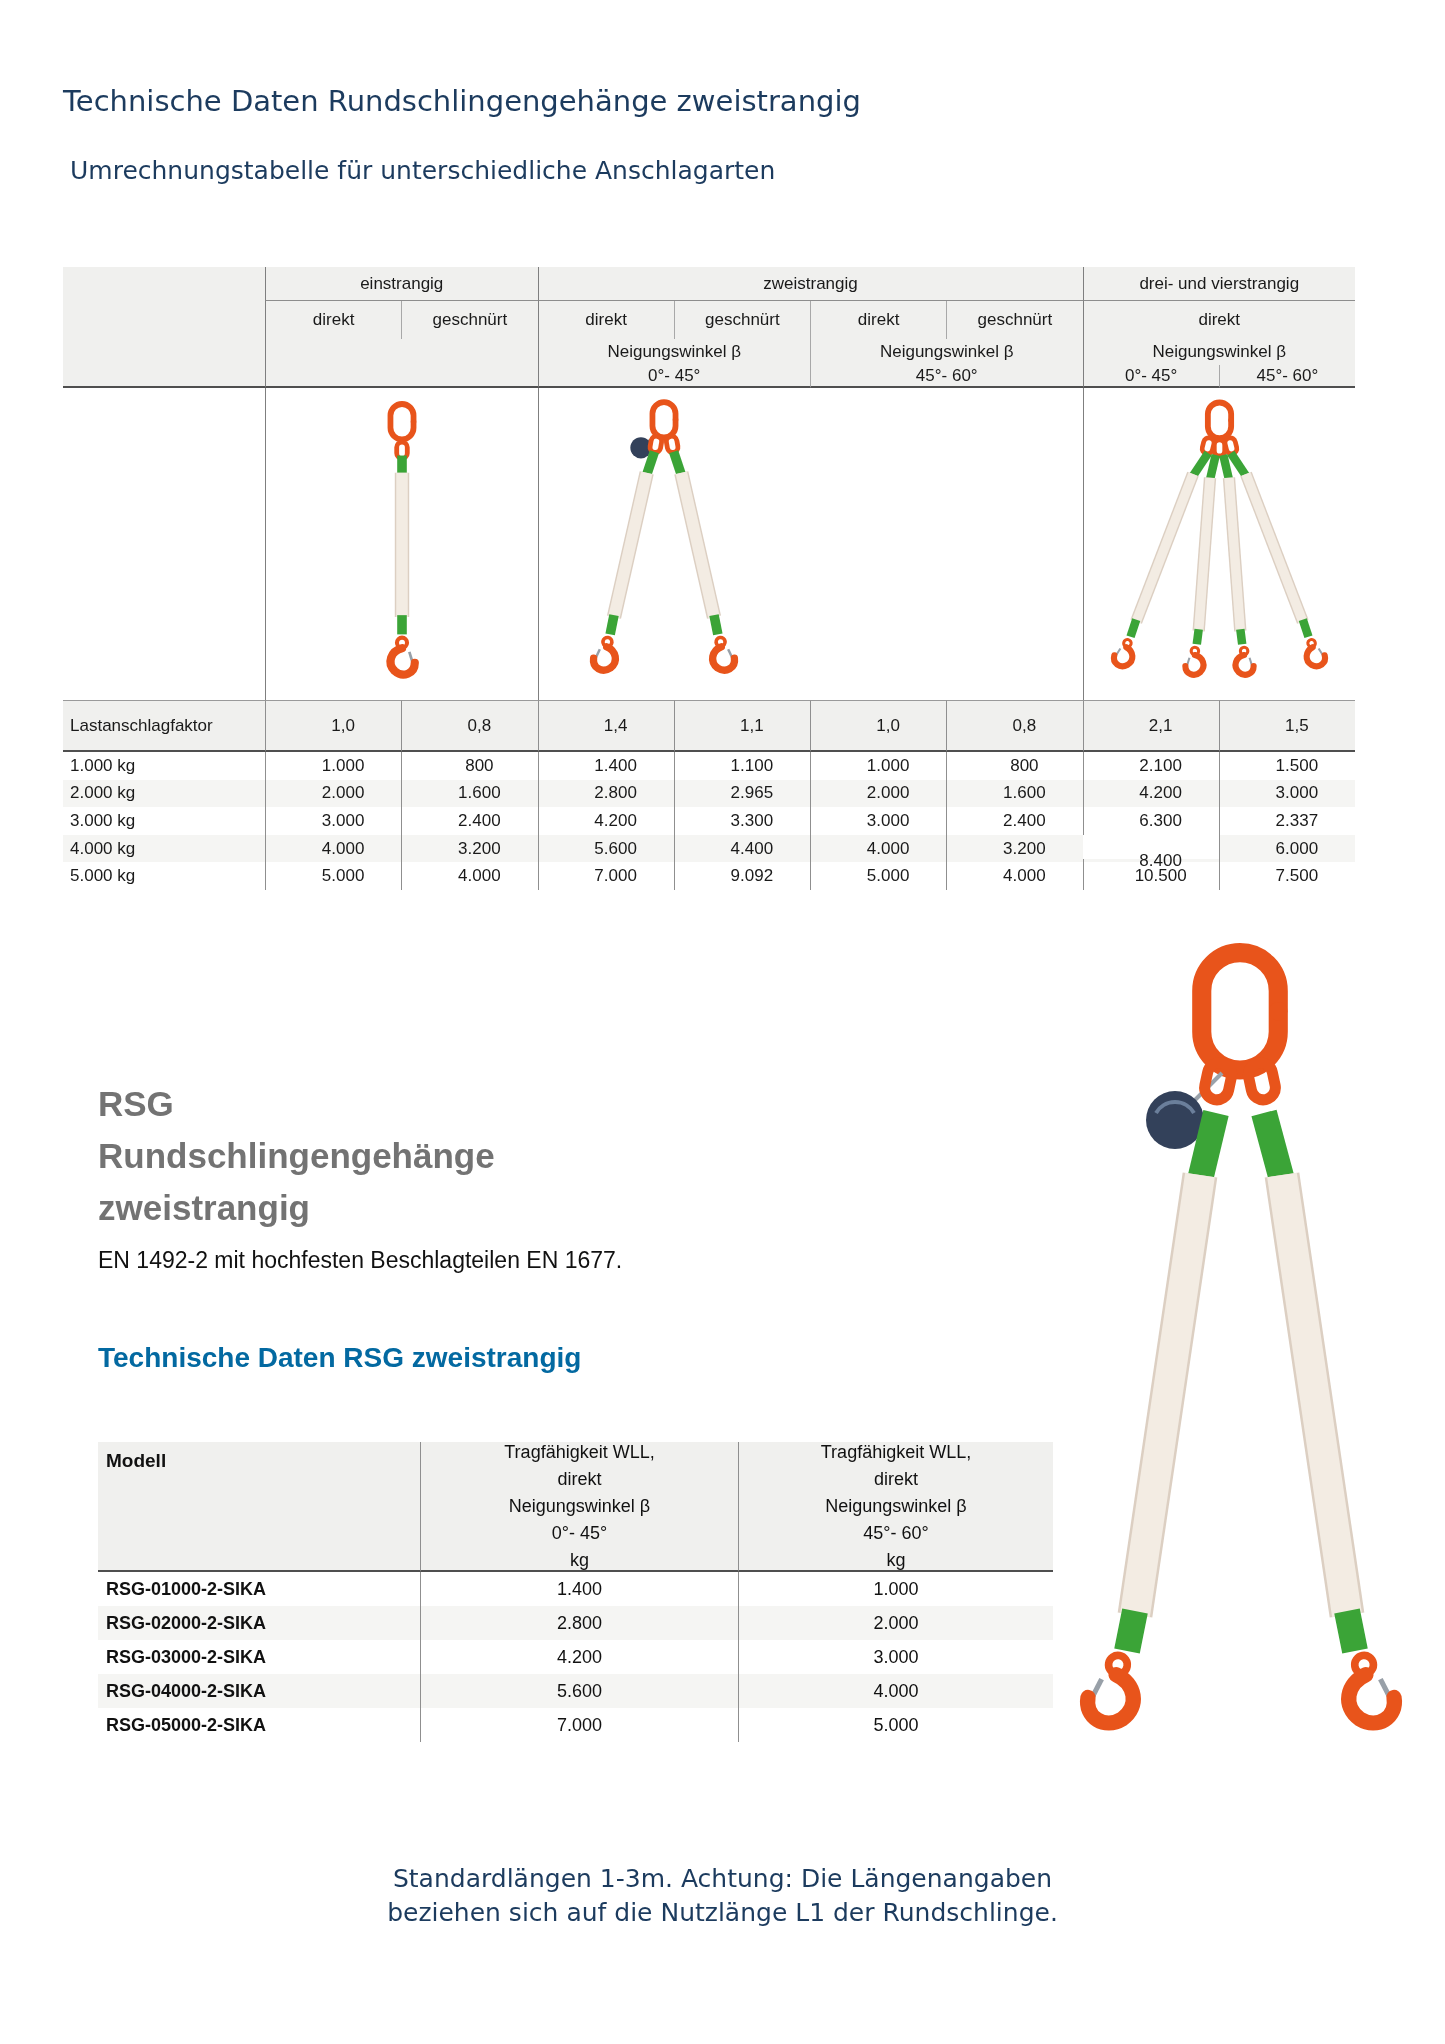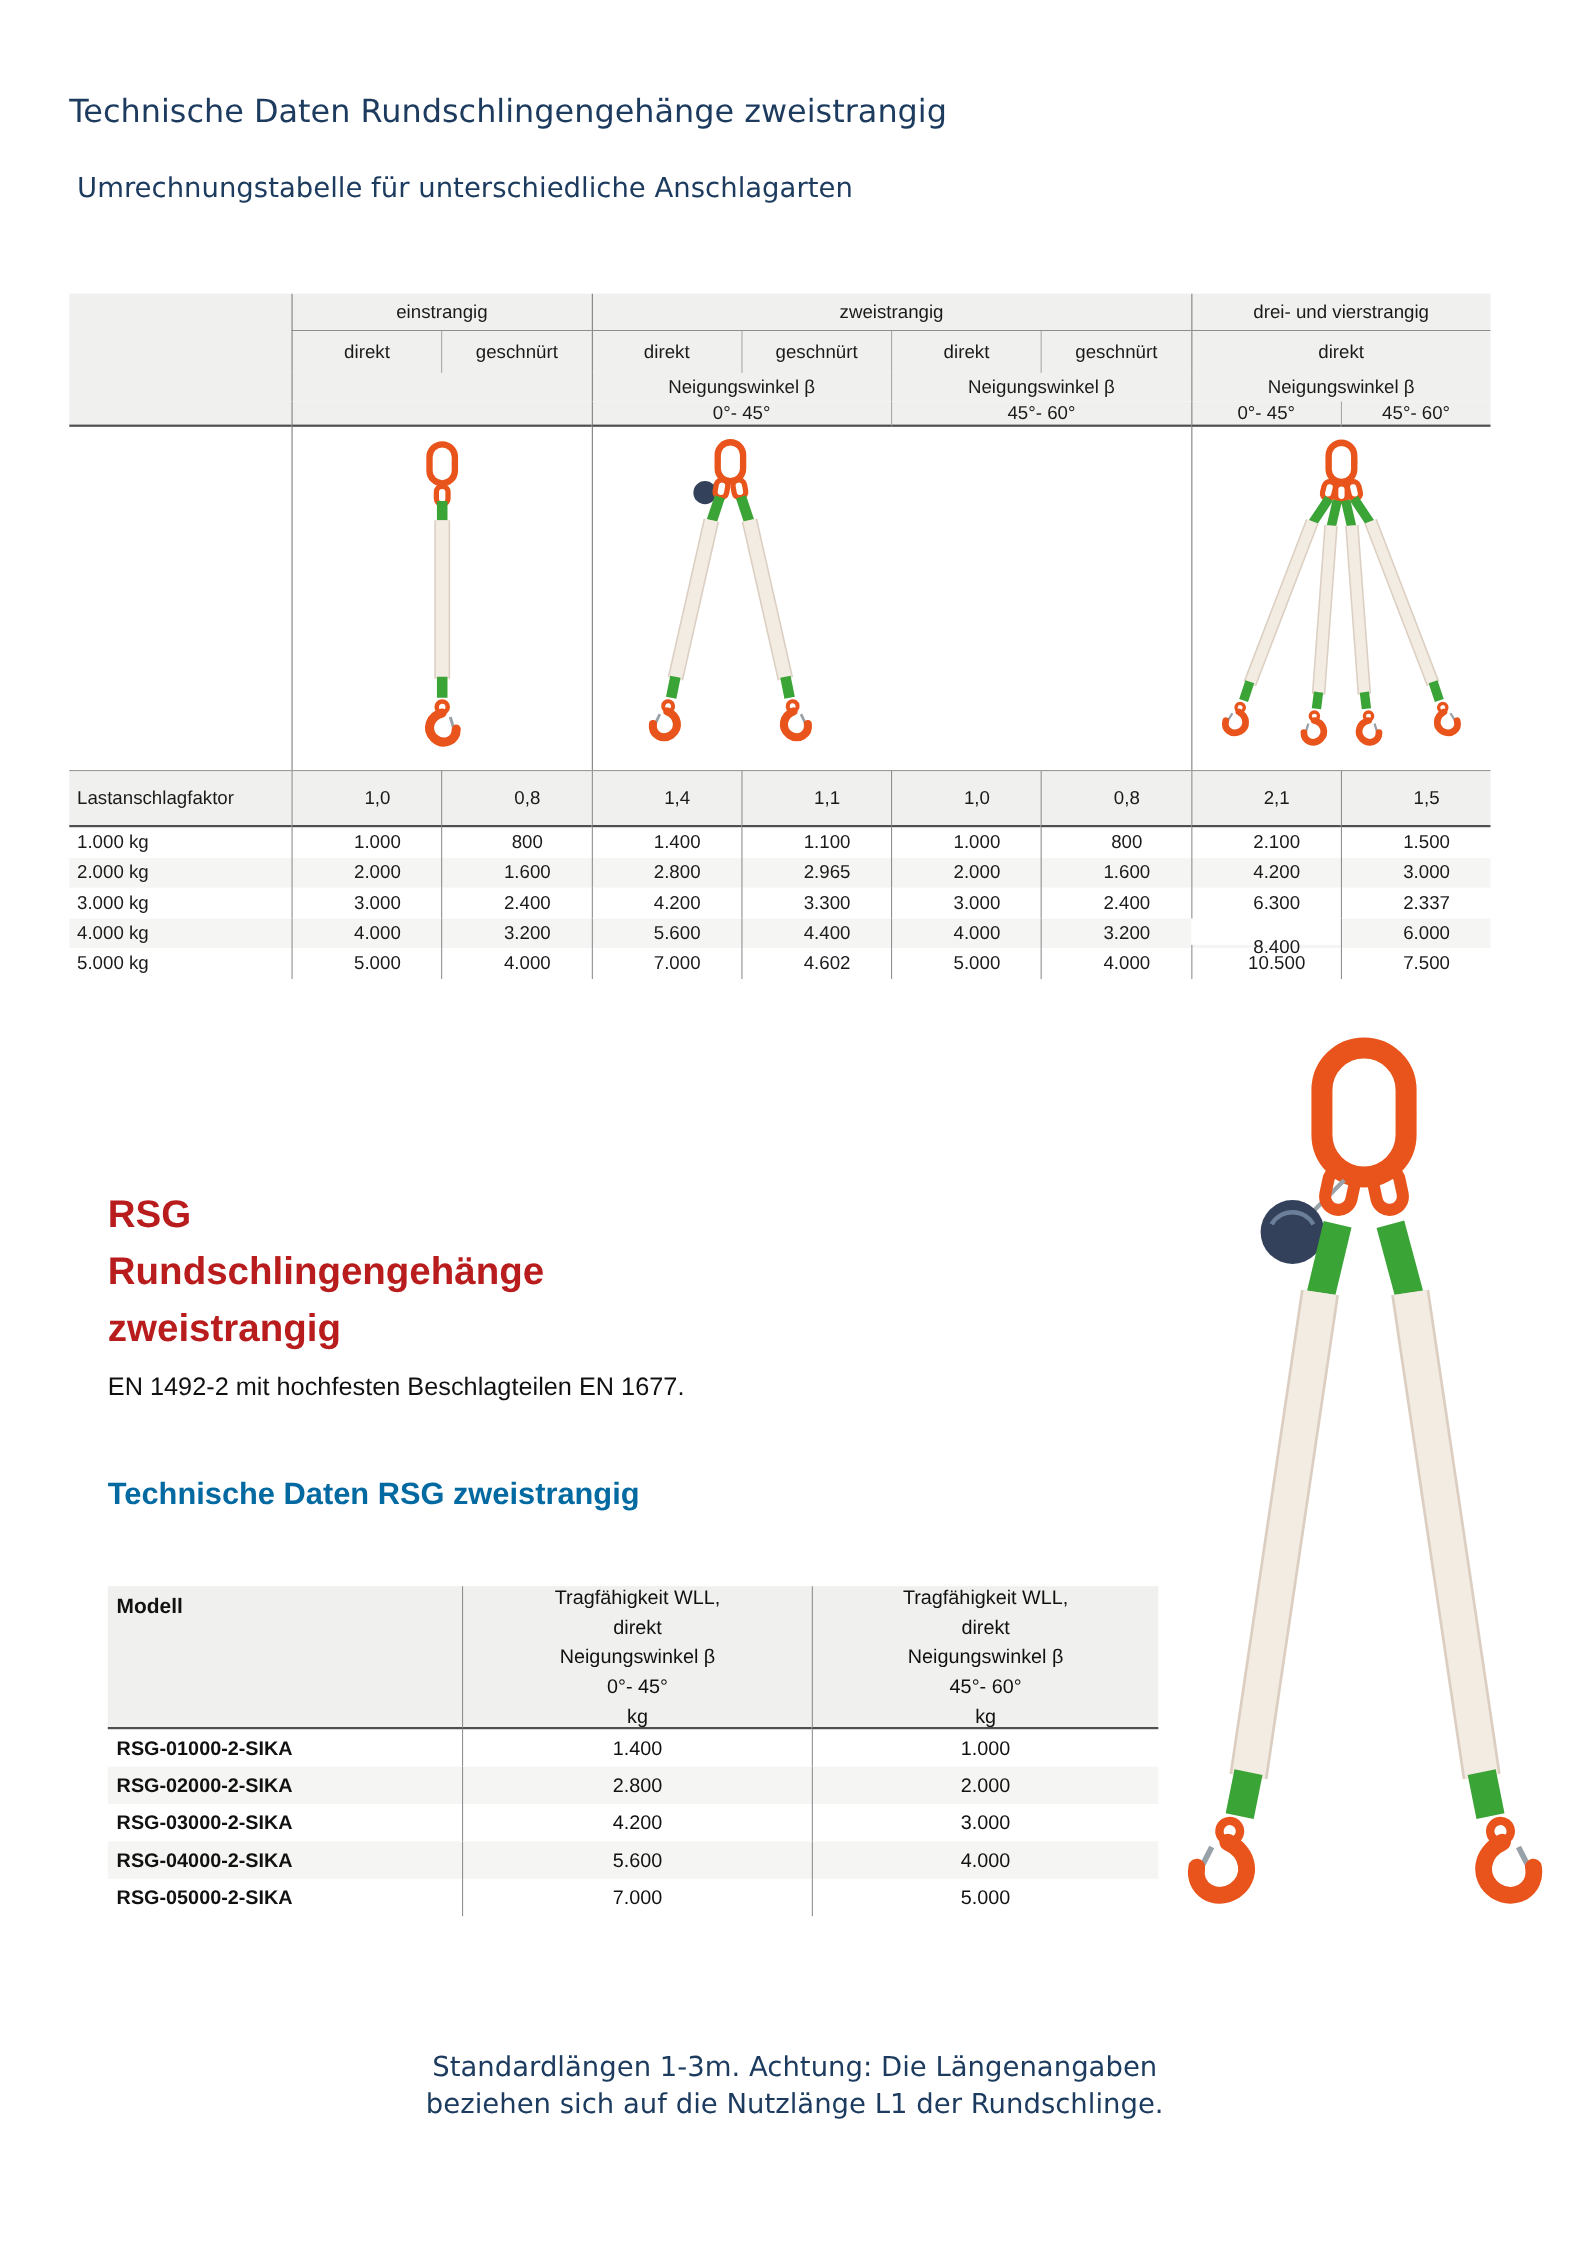--- a/index.html
+++ b/index.html
@@ -20,21 +20,21 @@
   .hb{border-bottom:1px solid #8d8d8d;}
   .thick{border-bottom:2px solid #4f4f4f;}
   .lblhead{grid-column:1;grid-row:1/5;background:#f0f0ee;border-bottom:2px solid #4f4f4f;}
   .imgc{display:flex;align-items:center;justify-content:center;box-sizing:border-box;}
   .fr{background:#f0f0ee;border-top:1px solid #9a9a9a;border-bottom:2px solid #4f4f4f;}
   .alt{background:#f5f5f3;}
   .lbl{justify-content:flex-start;padding-left:7px;}
   .val{border-left:1px solid #8f8f8f;padding-left:19px;}
   
   .rsg-head{position:absolute;left:98px;top:1078px;font:bold 35px "Liberation Sans",sans-serif;
-            color:#b91c1c;line-height:52px;}
+            color:#737373;line-height:52px;}
   .rsg-sub{position:absolute;left:98px;top:1247px;font:23px "Liberation Sans",sans-serif;color:#111;}
   .t2-title{position:absolute;left:98px;top:1342px;font:bold 28px "Liberation Sans",sans-serif;color:#0369a1;}
   .t2{position:absolute;left:98px;top:1442px;width:955px;display:grid;
       grid-template-columns:322px 318px 315px;grid-template-rows:130px repeat(5,34px);}
   .h2c{background:#f0f0ee;border-bottom:2px solid #4f4f4f;box-sizing:border-box;
        display:flex;align-items:center;justify-content:center;
        font:18px "Liberation Sans",sans-serif;color:#111;}
   .h2c.hmodel{align-items:flex-start;justify-content:flex-start;padding:8px 0 0 8px;
        font-weight:bold;font-size:19px;}
   .h2c.mid{white-space:pre-line;text-align:center;line-height:1.5;border-left:1px solid #8f8f8f;}
@@ -202,21 +202,21 @@
       <div class="c dr val alt" style="grid-area: 10 / 4;">5.600</div>
       <div class="c dr val alt" style="grid-area: 10 / 5;">4.400</div>
       <div class="c dr val alt" style="grid-area: 10 / 6;">4.000</div>
       <div class="c dr val alt" style="grid-area: 10 / 7;">3.200</div>
       <div class="c dr val alt" style="grid-area: 10 / 8; margin-top: 24px;">8.400</div>
       <div class="c dr val alt" style="grid-area: 10 / 9;">6.000</div>
       <div class="c dr lbl" style="grid-area: 11 / 1;">5.000 kg</div>
       <div class="c dr val" style="grid-area: 11 / 2;">5.000</div>
       <div class="c dr val" style="grid-area: 11 / 3;">4.000</div>
       <div class="c dr val" style="grid-area: 11 / 4;">7.000</div>
-      <div class="c dr val" style="grid-area: 11 / 5;">4.602</div>
+      <div class="c dr val" style="grid-area: 11 / 5;">9.092</div>
       <div class="c dr val" style="grid-area: 11 / 6;">5.000</div>
       <div class="c dr val" style="grid-area: 11 / 7;">4.000</div>
       <div class="c dr val" style="grid-area: 11 / 8;">10.500</div>
       <div class="c dr val" style="grid-area: 11 / 9;">7.500</div>
     </div>
 
   <div class="rsg-head">
     <div>RSG</div>
     <div>Rundschlingengehänge</div>
     <div>zweistrangig</div>

